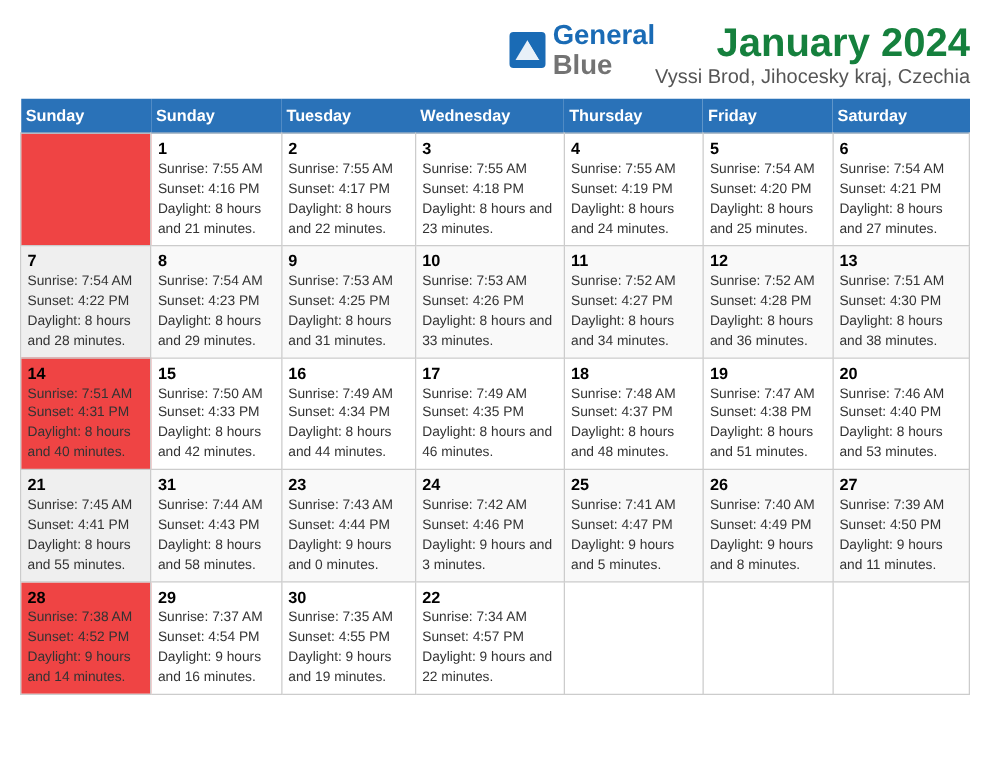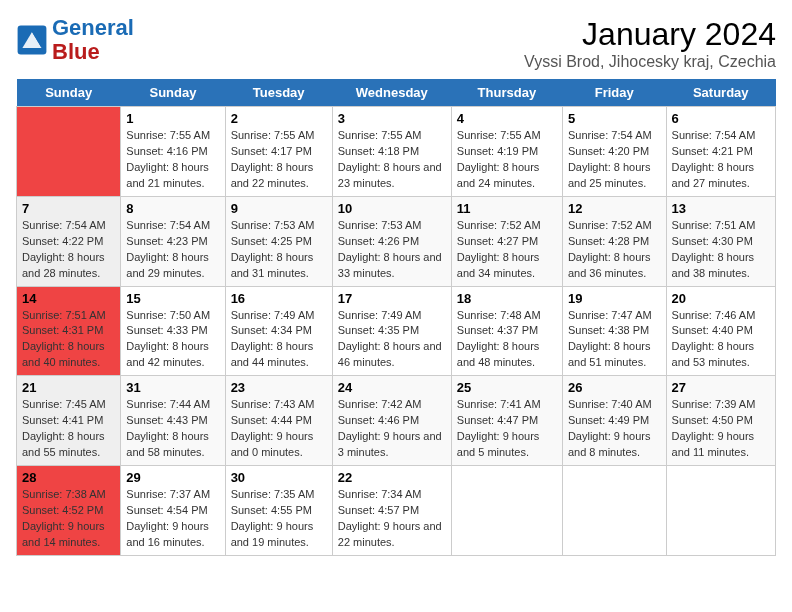--- a/index.html
+++ b/index.html
@@ -5,21 +5,21 @@
     * { box-sizing: border-box; margin: 0; padding: 0; }
     body {
       font-family: Arial, sans-serif;
       background: #fff;
       width: 792px;
       min-height: 612px;
       padding: 16px;
     }
     .header {
       display: flex;
-      justify-content: space-between;
+      justify-content: flex-end;
       align-items: flex-start;
       margin-bottom: 8px;
     }
     .logo {
       display: flex;
       align-items: center;
     }
     .logo-text {
       font-size: 22px;
       font-weight: bold;
@@ -32,38 +32,38 @@
     .logo-icon {
       width: 32px;
       height: 32px;
       margin-right: 4px;
     }
     .title-block {
       text-align: right;
     }
     .title-block h1 {
       font-size: 32px;
-      font-weight: normal;
-      color: #000000;
+      font-weight: bold;
+      color: #15803d;
     }
     .title-block h2 {
       font-size: 16px;
       font-weight: normal;
       color: #555;
     }
     table {
       width: 100%;
       border-collapse: collapse;
       font-size: 11px;
     }
     thead tr th {
       background: #2a72b8;
       color: #fff;
       padding: 6px 4px;
-      text-align: center;
+      text-align: left;
       font-size: 13px;
       font-weight: bold;
     }
     tbody tr td {
       border: 1px solid #ccc;
       padding: 4px 5px;
       vertical-align: top;
       min-height: 70px;
     }
     tbody tr td:first-child {
@@ -91,21 +91,21 @@
 
 <div class="header">
   <div class="logo">
     <svg class="logo-icon" viewBox="0 0 40 40">
       <rect x="2" y="2" width="36" height="36" rx="4" fill="#1a6bb5"></rect>
       <polygon points="8,30 20,10 32,30" fill="white" opacity="0.9"></polygon>
       <polygon points="20,10 32,10 32,30" fill="#1a6bb5"></polygon>
     </svg>
     <div class="logo-text">
       <span>General</span><br>
-      <span style="color:#b91c1c;">Blue</span>
+      <span style="color:#737373;">Blue</span>
     </div>
   </div>
   <div class="title-block">
     <h1>January 2024</h1>
     <h2>Vyssi Brod, Jihocesky kraj, Czechia</h2>
   </div>
 </div>
 
 <table>
   <thead>

